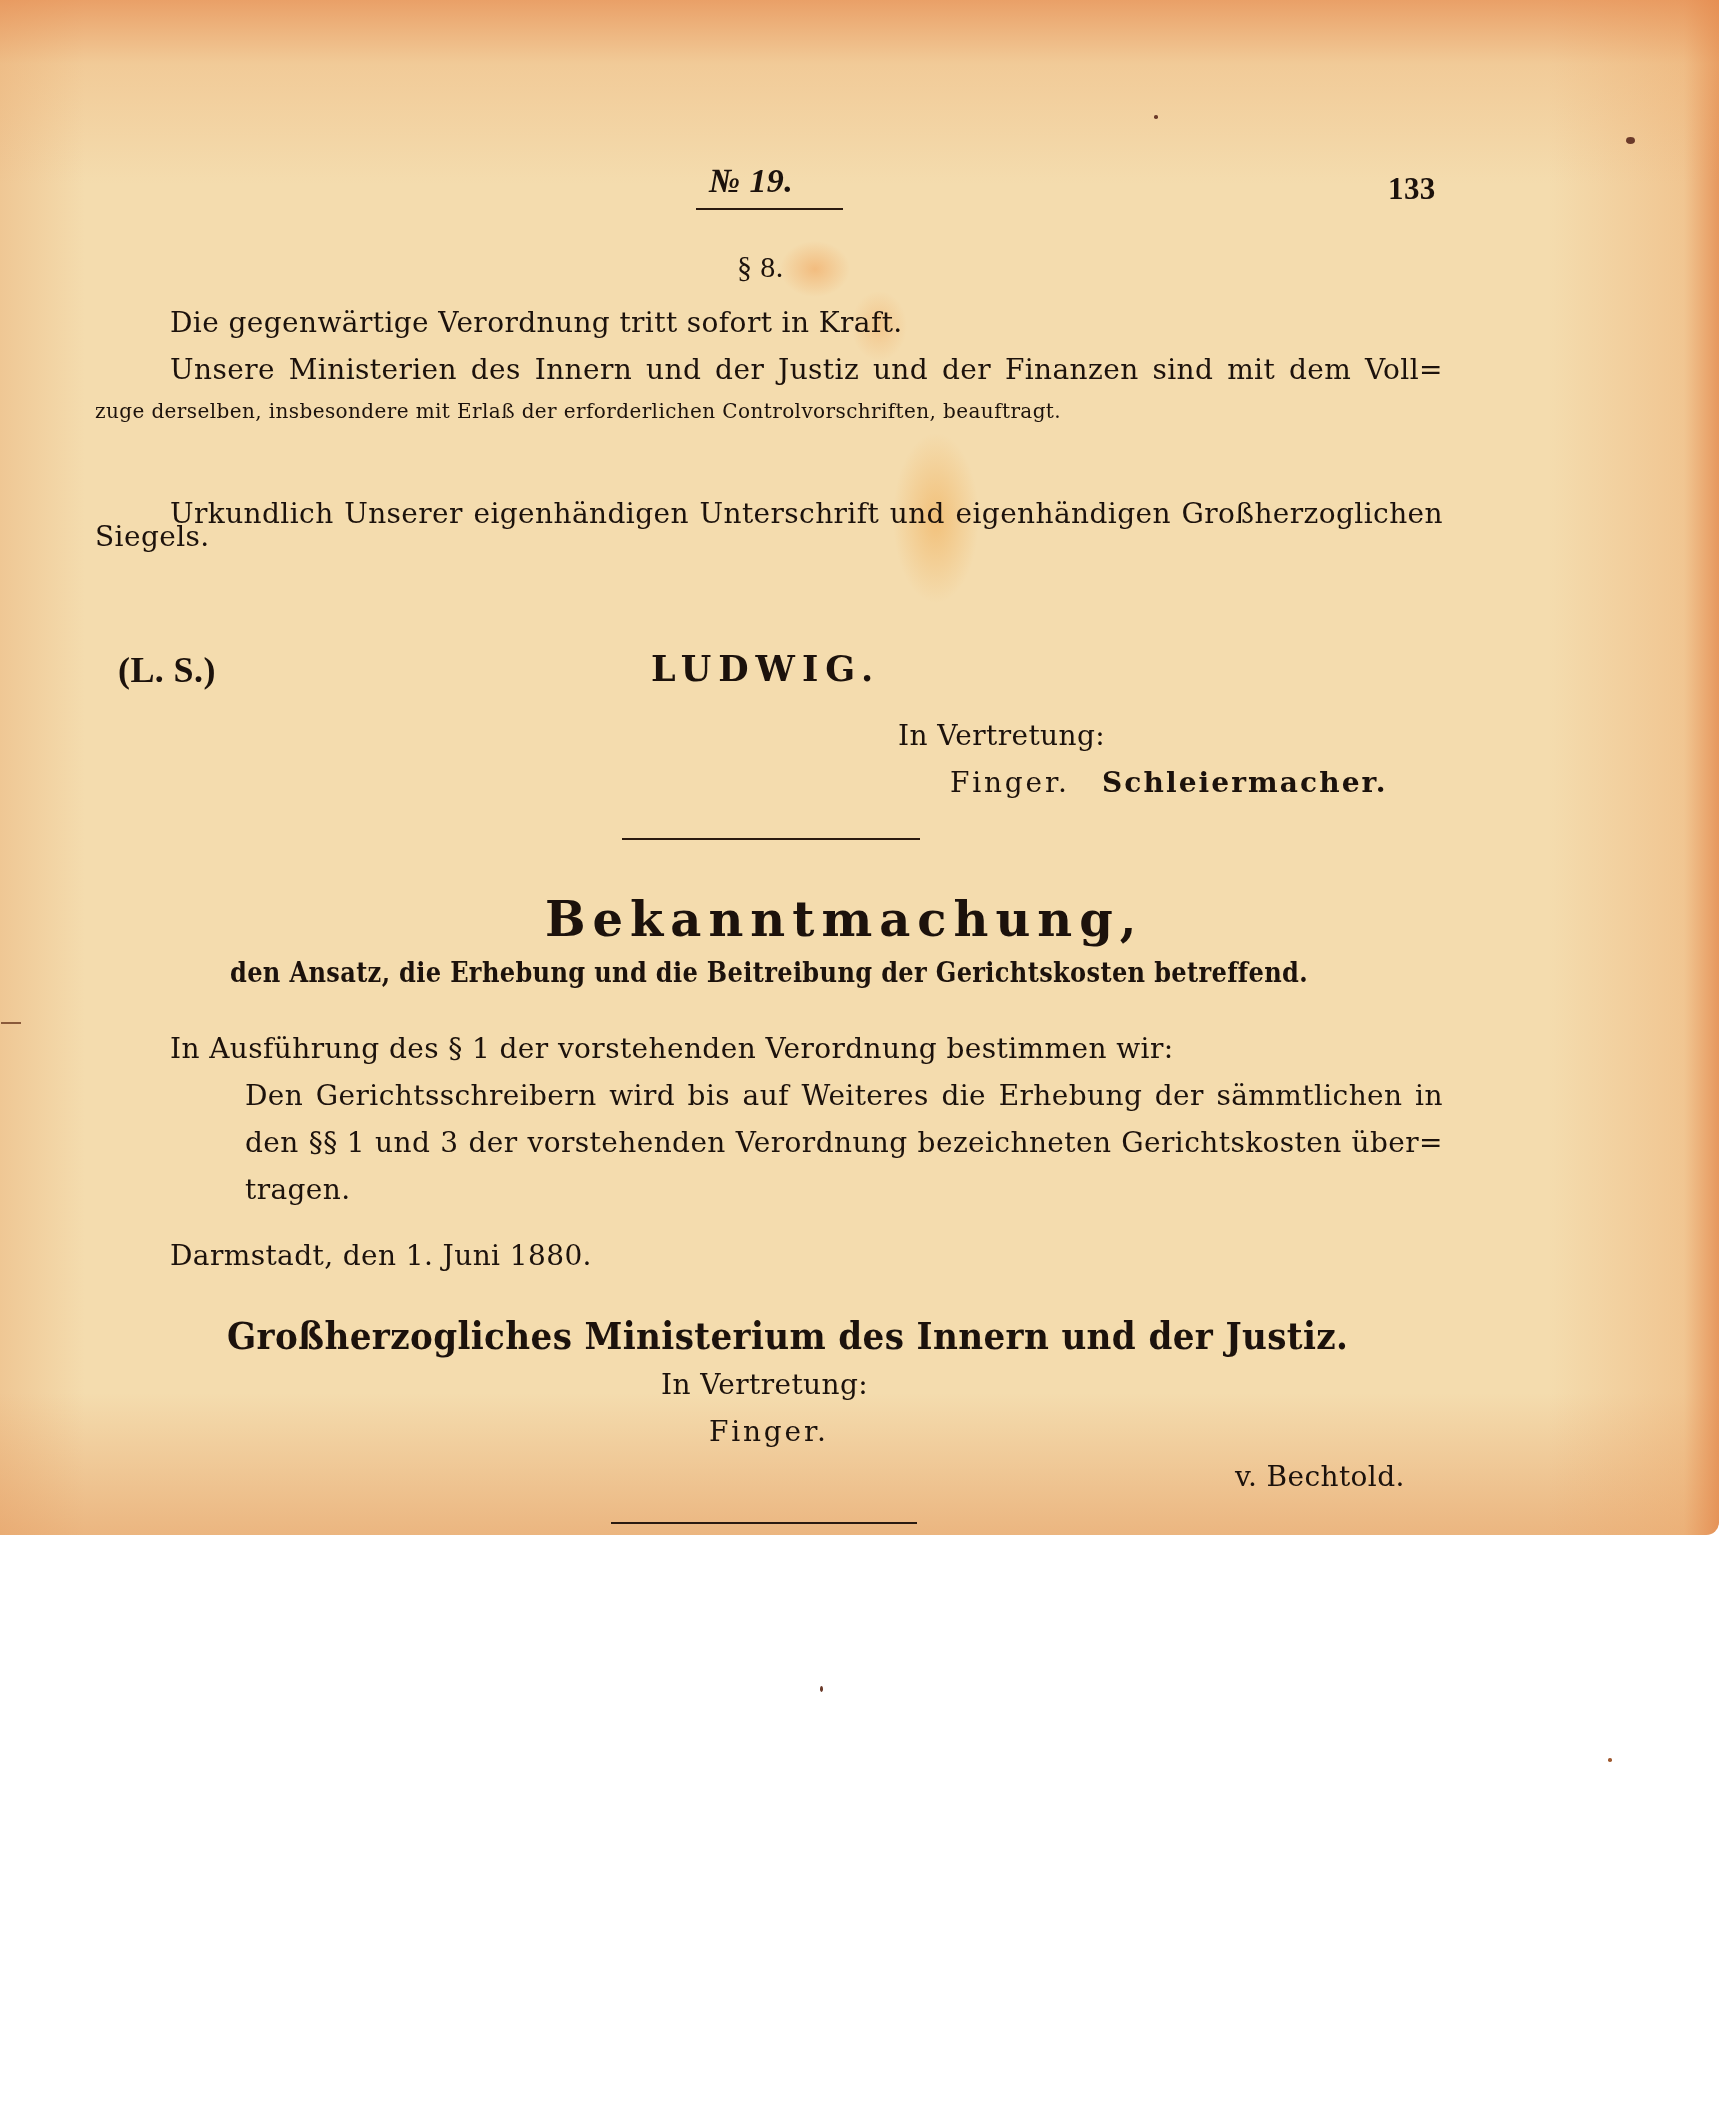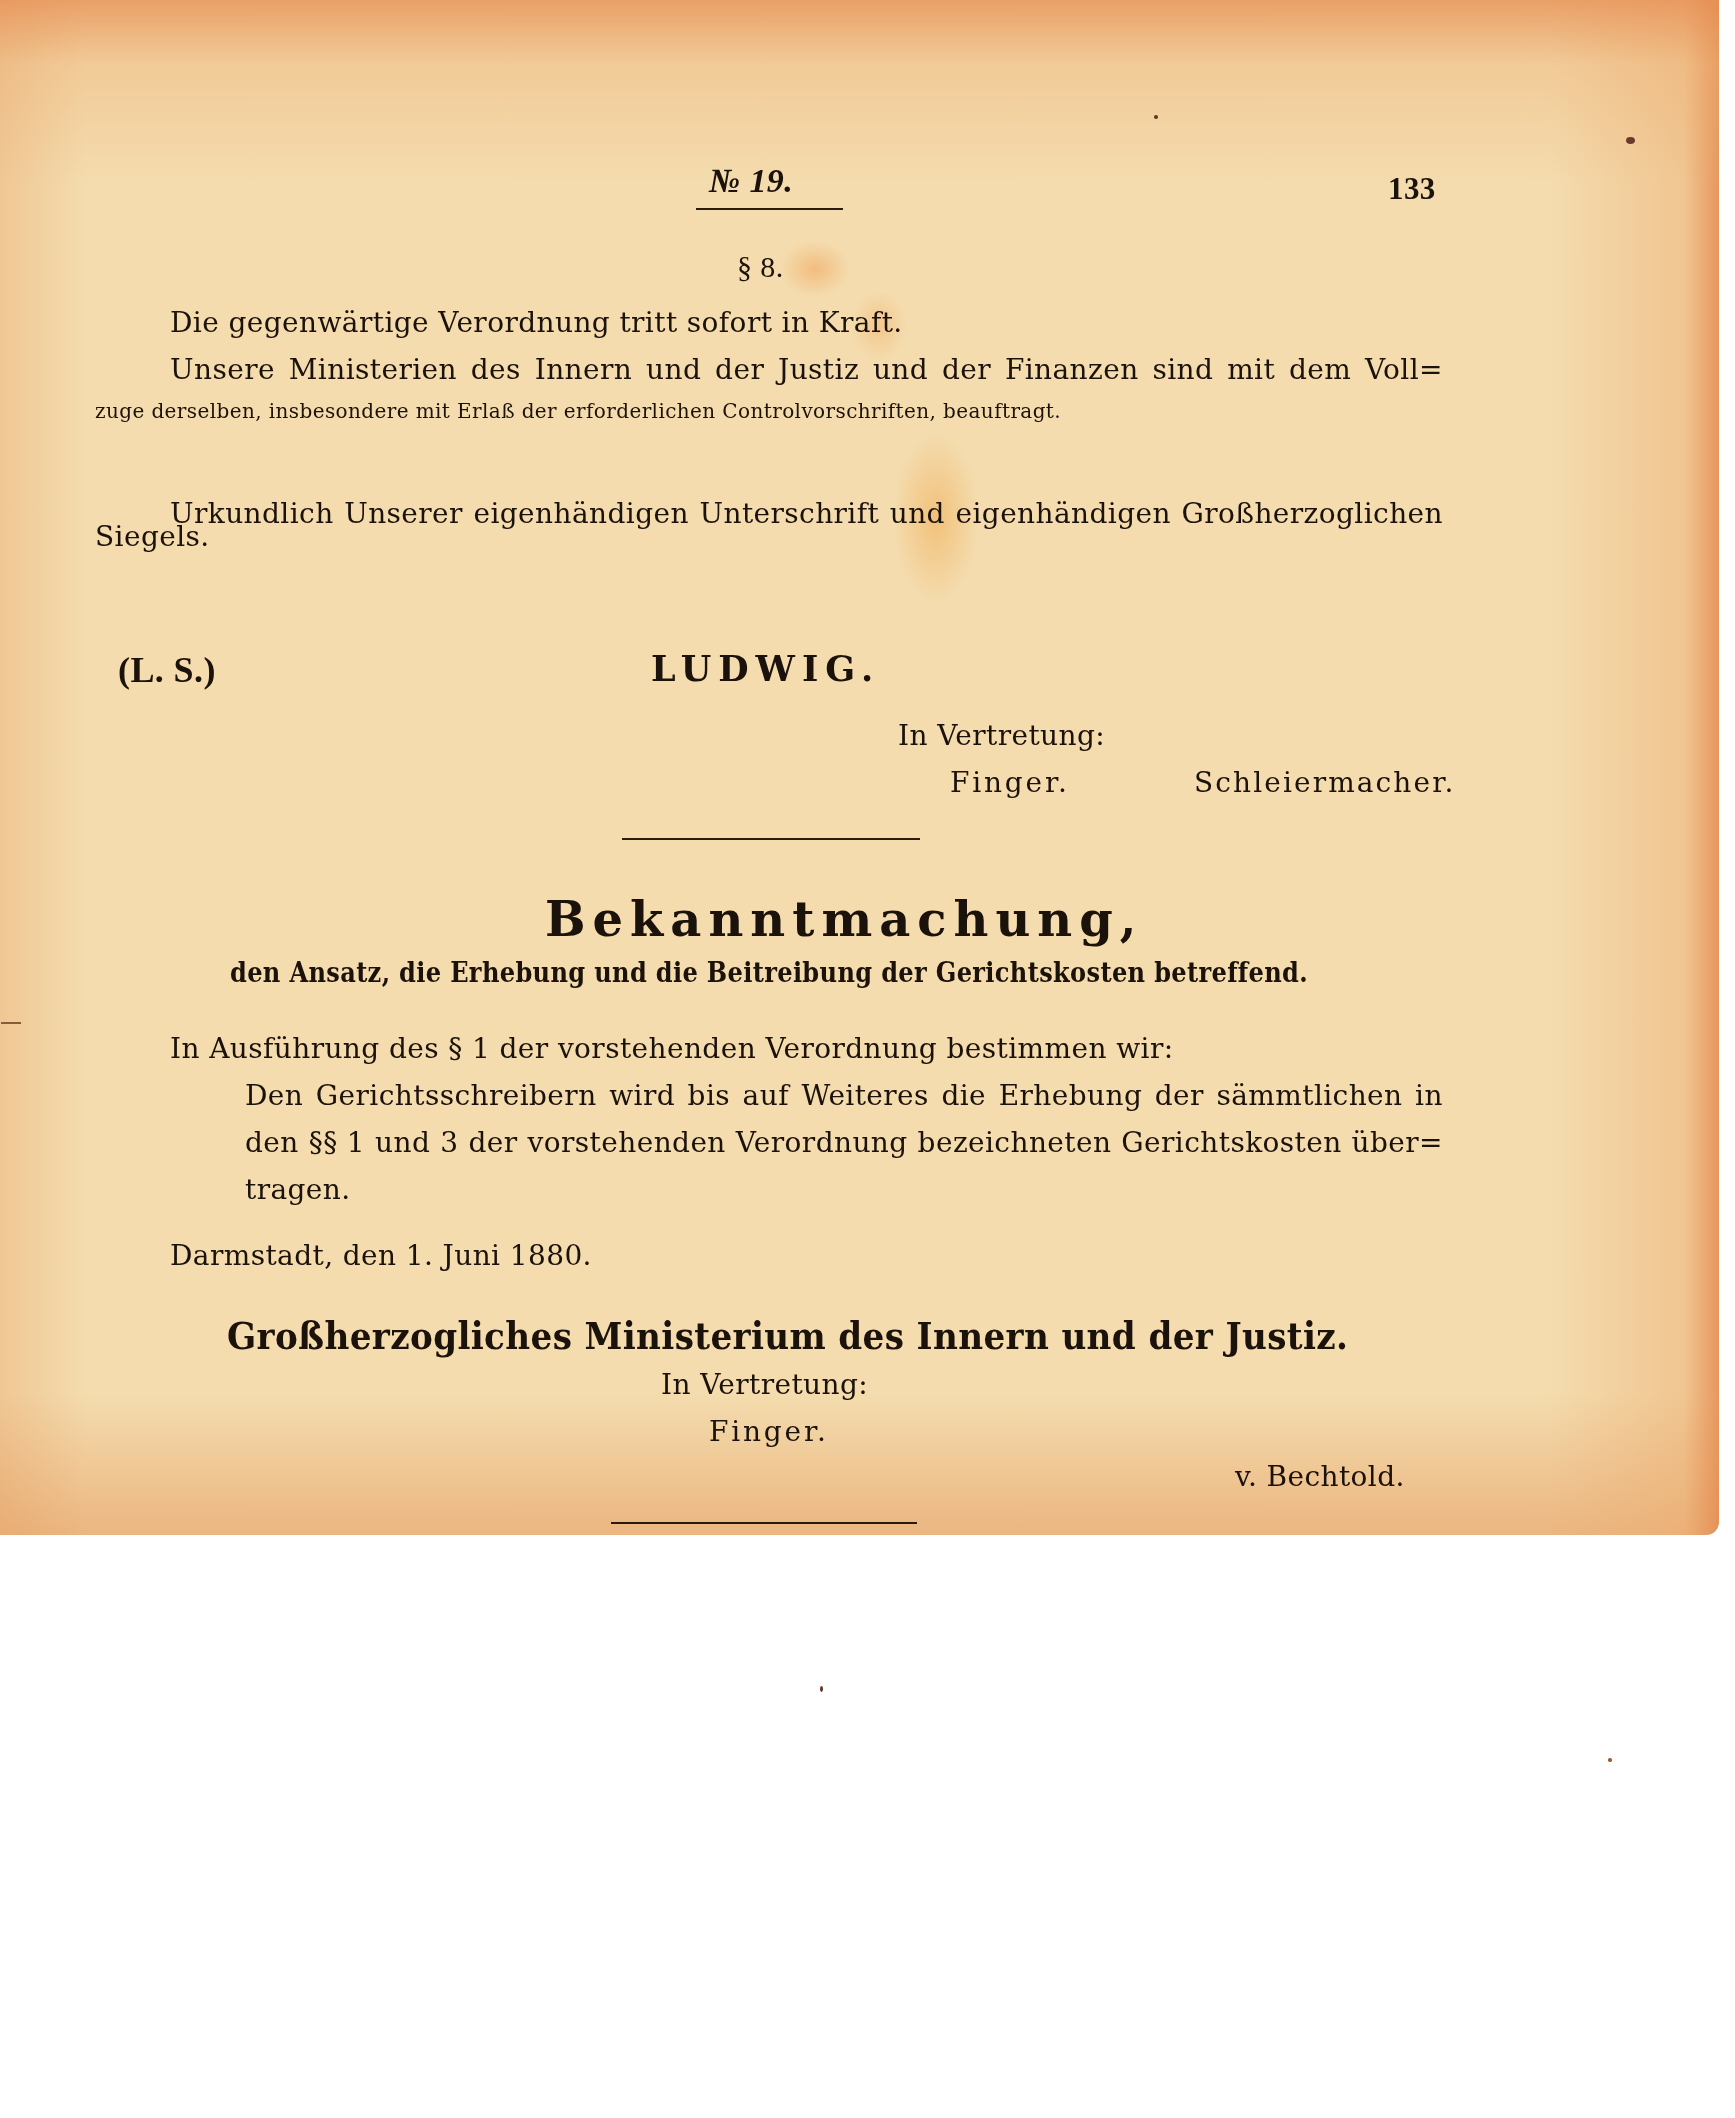--- a/index.html
+++ b/index.html
@@ -124,21 +124,21 @@
     <span>eigenhändigen</span>
     <span>Großherzoglichen</span>
   </div>
   <div class="t" style="left:95px; top:523px;">Siegels.</div>
 
 
   <div class="t" style="left:118px; top:652px; font-family:'Liberation Serif', serif; font-weight:bold; font-size:36px;">(L. S.)</div>
   <div class="t bold" style="left:651px; top:651px; font-size:35px; letter-spacing:7px;">LUDWIG.</div>
   <div class="t" style="left:898px; top:722px;">In Vertretung:</div>
   <div class="t" style="left:950px; top:769px; letter-spacing:2.8px;">Finger.</div>
-  <div class="t" style="left:1194px; top:769px; letter-spacing:2.1px;">Schleiermacher.</div>
+  <div class="t" style="left:1102px; top:769px; letter-spacing:2.1px;font-weight:bold;">Schleiermacher.</div>
 
   <div class="rule" style="left:622px; top:838px; width:298px;"></div>
 
   <div class="t title" style="left:545px; top:895px;">Bekanntmachung,</div>
   <div class="t subtitle" style="left:230px; top:959px;">den Ansatz, die Erhebung und die Beitreibung der Gerichtskosten betreffend.</div>
 
   <div class="t" style="left:170px; top:1035px;">In Ausführung des § 1 der vorstehenden Verordnung bestimmen wir:</div>
 
   <div class="t justify" style="left:245px; top:1082px; width:1198px;">
     <span>Den</span>

